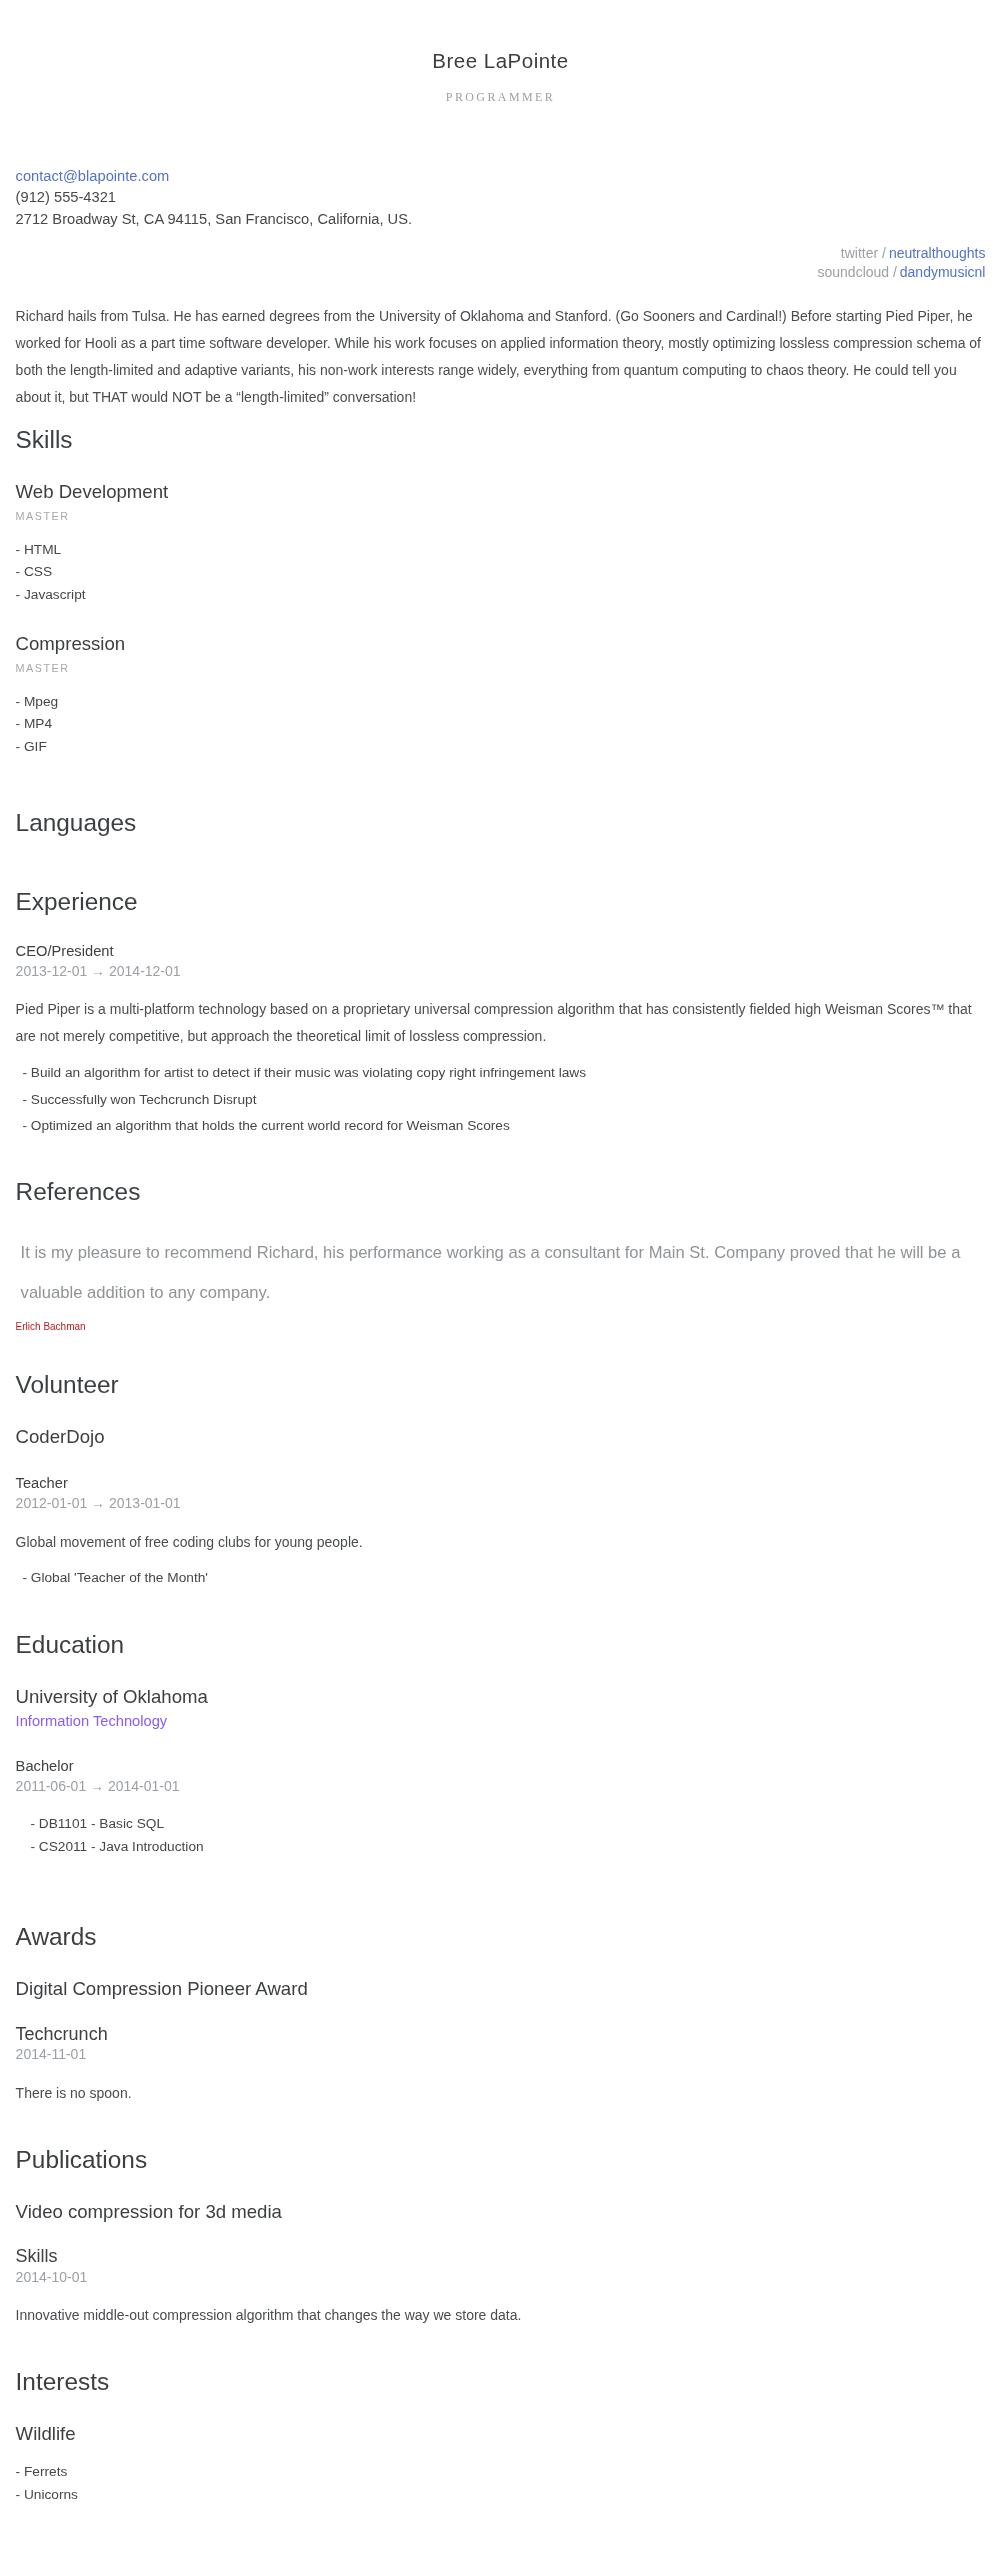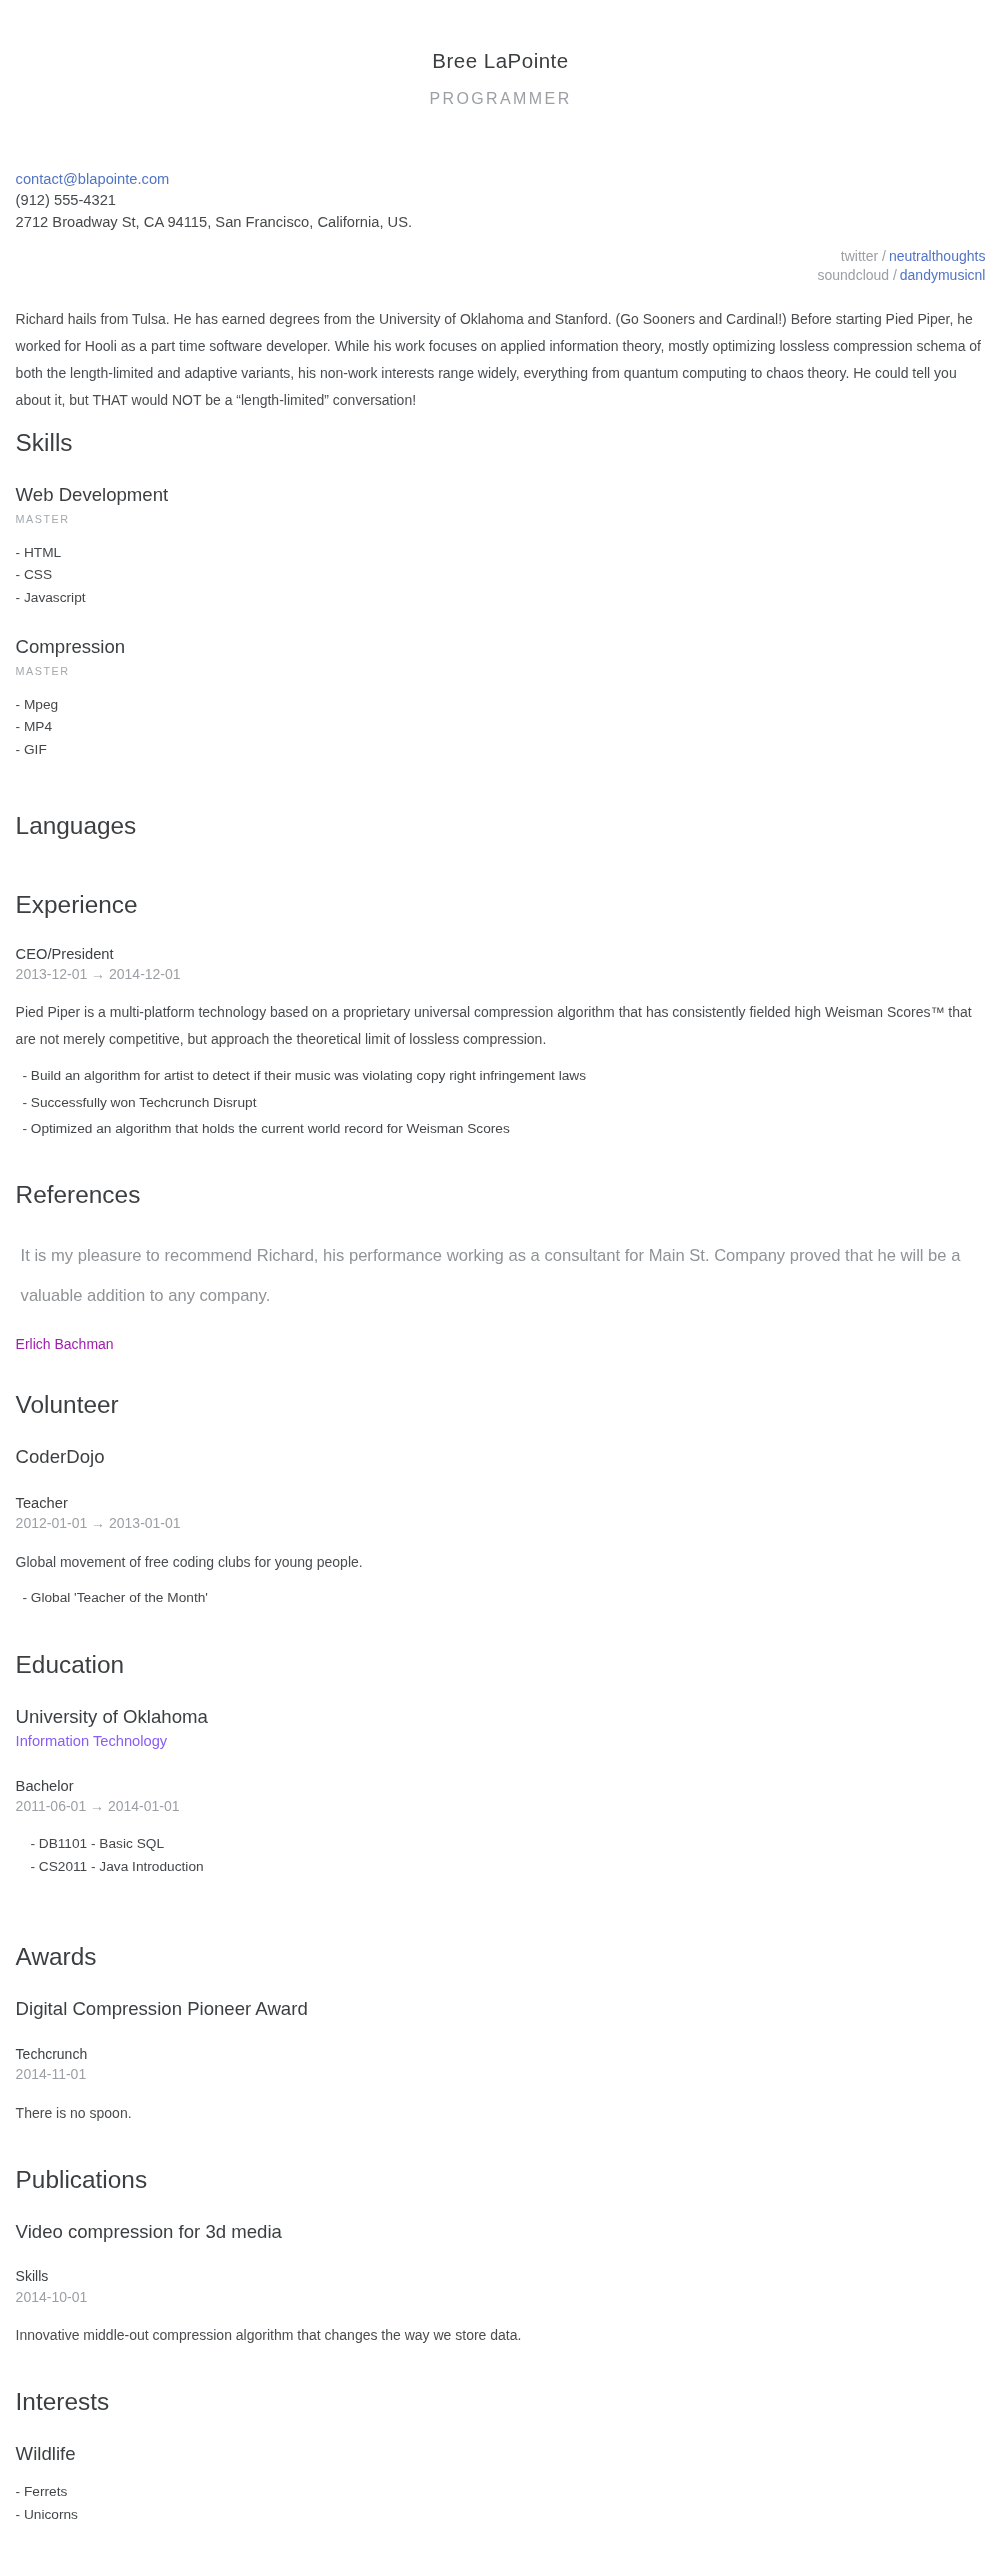--- a/index.html
+++ b/index.html
@@ -16,23 +16,24 @@
   .hero { text-align: center; }
   .hero h1 {
     margin: 0;
     font-size: 20.5px;
     font-weight: 400;
     color: #3b3e40;
     letter-spacing: 0.5px;
   }
   .job-label {
     margin-top: 16.6px;
-    font-size: 16px;
+    font-size: 12px;
     letter-spacing: 2.4px;
     color: #9ca0a4;
+    font-family: Liberation Serif, serif;
   }
 
   
   .contact { margin-top: 61px; font-size: 14.7px; line-height: 21.5px; color: #46494c; }
   a { text-decoration: none; color: #5274c5; }
 
   
   .profiles { margin-top: 13.7px; text-align: right; font-size: 14px; line-height: 19.6px; }
   .profiles .net { color: #9ca0a4; margin-right: 2.9px; }
 
@@ -66,24 +67,24 @@
 
   .pos-head { margin-top: 25.4px; }
   .position { font-size: 14.7px; line-height: 19.6px; color: #3e4144; }
   .dates { font-size: 14px; line-height: 21.5px; color: #9ca0a4; }
 
   .item-summary { margin: 13.7px 0 0 0; font-size: 14px; line-height: 27px; color: #4a4d50; }
   .highlights { margin-top: 9.8px; padding-left: 6.8px; font-size: 13.7px; line-height: 26.4px; color: #44474a; }
   .highlights.tight { line-height: 22.5px; margin-top: 15.6px; margin-left: 8px; }
 
   .quote { margin: 27px 0 0 5px; font-size: 16.6px; line-height: 40px; color: #8f9396; }
-  .ref-name { margin-top: 20px; font-size: 14px; color: #a21caf; }
+  .ref-name { margin-top: 8px; font-size: 10px; color: #b91c1c; }
 
   .area { margin-top: 3.9px; font-size: 14.7px; line-height: 19.6px; color: #8b5cf6; }
-  .org { margin-top: 24.4px; font-size: 14px; line-height: 19.6px; color: #3e4144; }
+  .org { margin-top: 24.4px; font-size: 18px; line-height: 19.6px; color: #3e4144; }
 </style>
 </head>
 <body>
 
 <div class="page">
 
   <header class="hero">
     <h1>Bree LaPointe</h1>
     <div class="job-label">PROGRAMMER</div>
   </header>

